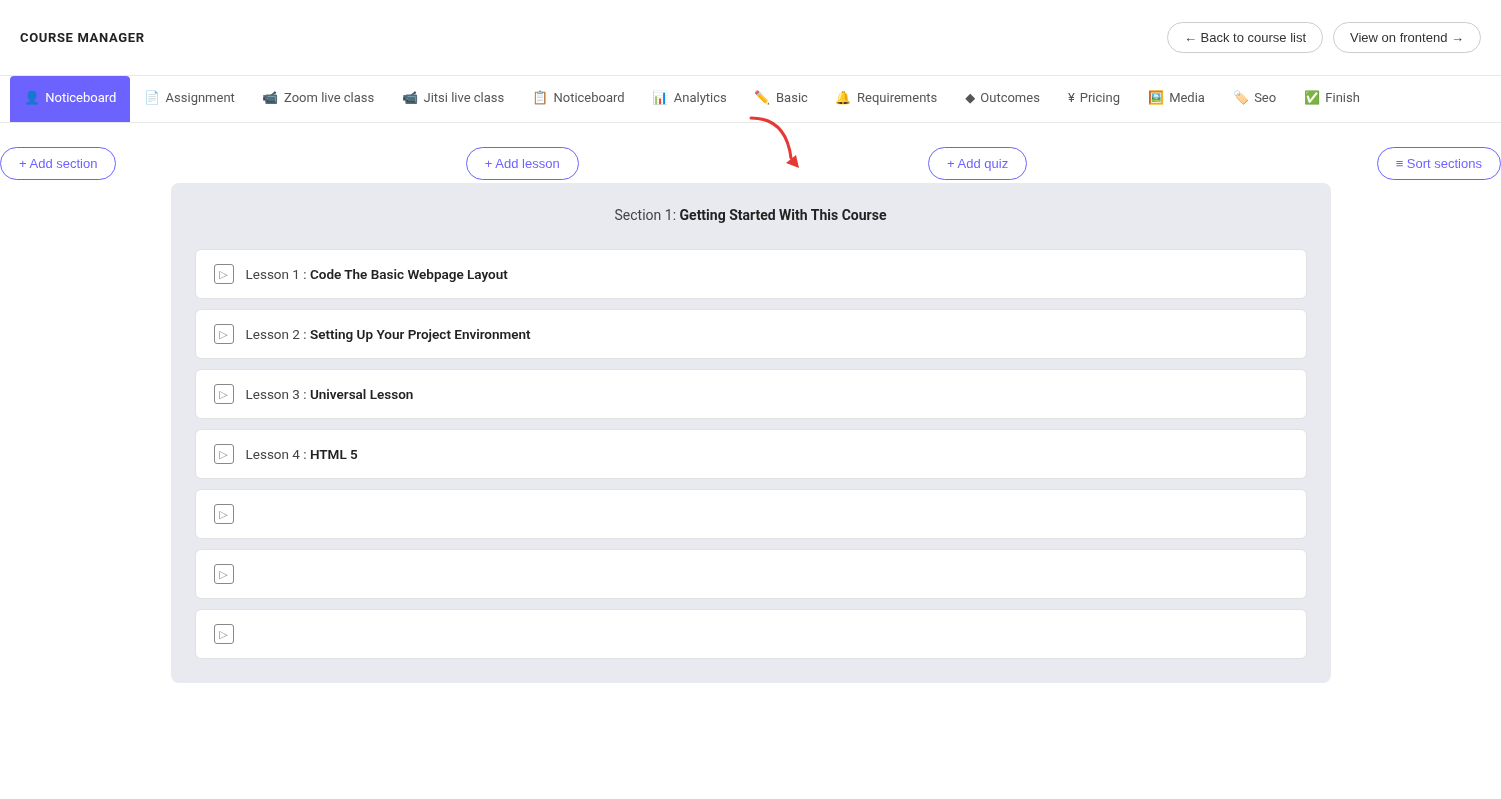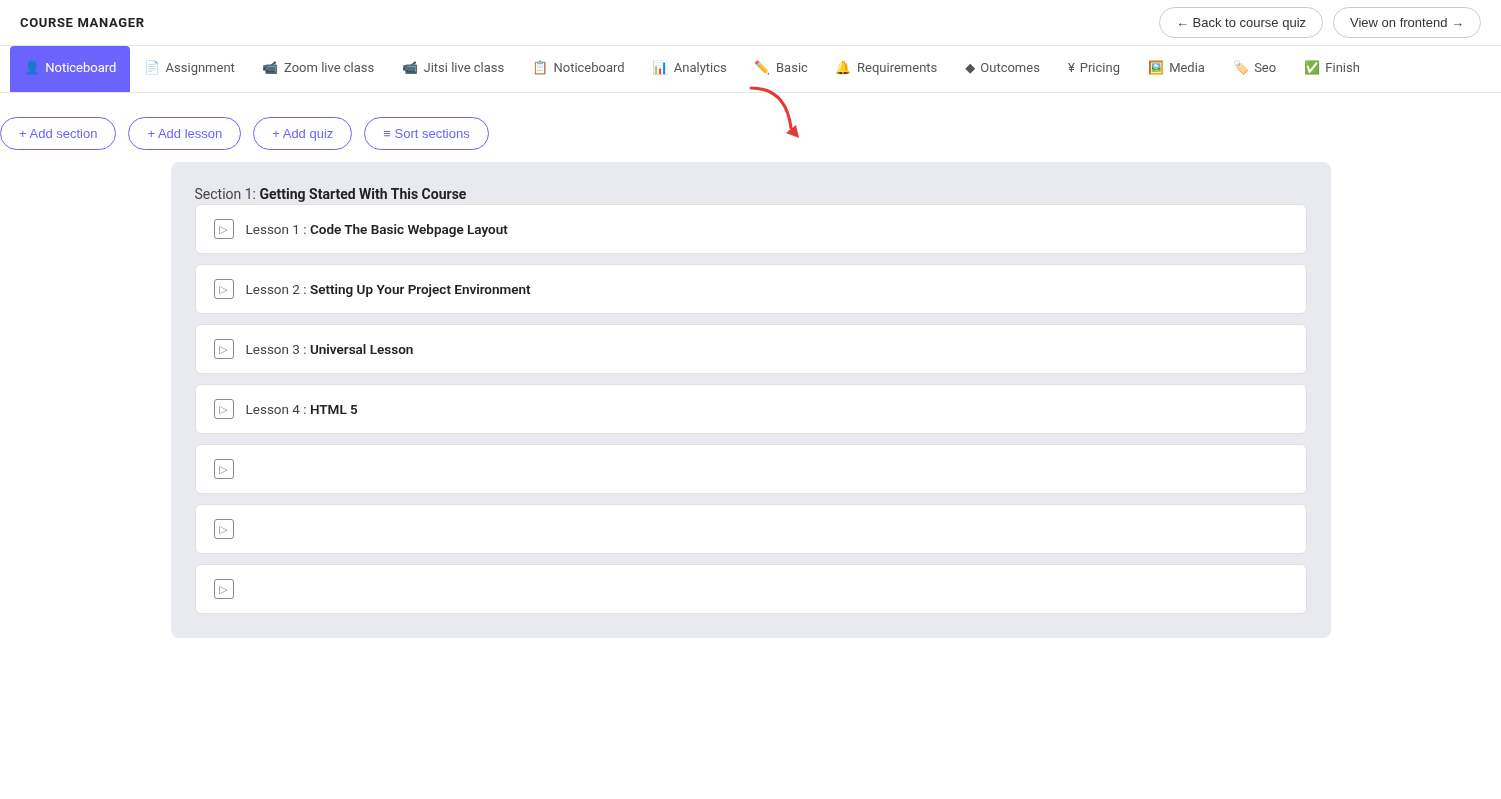--- a/index.html
+++ b/index.html
@@ -4,21 +4,21 @@
   <style>
     * { box-sizing: border-box; margin: 0; padding: 0; }
     body { font-family: -apple-system, BlinkMacSystemFont, 'Segoe UI', Roboto, sans-serif; background: #fff; color: #333; font-size: 14px; }
 
     
     .top-header {
       display: flex;
       align-items: center;
       justify-content: space-between;
       padding: 0 20px;
-      height: 46px;
+      height: 76px;
       border-bottom: 1px solid #e8e8e8;
       background: #fff;
     }
     .app-title {
       font-size: 13px;
       font-weight: 700;
       letter-spacing: 0.05em;
       color: #222;
     }
     .header-actions {
@@ -62,24 +62,24 @@
       background: #6c63ff;
       color: #fff;
       border-radius: 4px 4px 0 0;
       border-bottom: 3px solid #6c63ff;
     }
     .nav-tab .tab-icon { font-size: 13px; }
 
     
     .actions-row {
       display: flex;
-      justify-content: flex-start;
+      justify-content: space-between;
       align-items: center;
       gap: 12px;
-      padding: 24px 0 12px 0;
+      padding: 24px 0 3px 0;
       position: relative;
     }
     .btn-action {
       display: flex;
       align-items: center;
       gap: 5px;
       border: 1.5px solid #6c63ff;
       background: #fff;
       border-radius: 20px;
       padding: 8px 18px;
@@ -105,22 +105,23 @@
       margin: 0 auto;
     }
     .section-block {
       background: #e8eaf0;
       border-radius: 8px;
       padding: 24px 24px 24px 24px;
     }
     .section-title {
       font-size: 14px;
       color: #444;
-      margin-bottom: 2px;
+      margin-bottom: 26px;
       font-weight: 400;
+      text-align: center;
     }
     .section-title strong {
       font-weight: 700;
       color: #222;
     }
     .lesson-list {
       display: flex;
       flex-direction: column;
       gap: 10px;
     }
@@ -154,21 +155,21 @@
       width: 80px;
       height: 70px;
     }
   </style>
 </head>
 <body>
 
 <div class="top-header">
   <span class="app-title">COURSE MANAGER</span>
   <div class="header-actions">
-    <button class="btn-outline">← Back to course quiz</button>
+    <button class="btn-outline">← Back to course list</button>
     <button class="btn-outline">View on frontend →</button>
   </div>
 </div>
 
 <div class="nav-tabs">
 <div class="nav-tab active">
       <span class="tab-icon">👤</span>
       <span>Noticeboard</span>
     </div>
     <div class="nav-tab">

